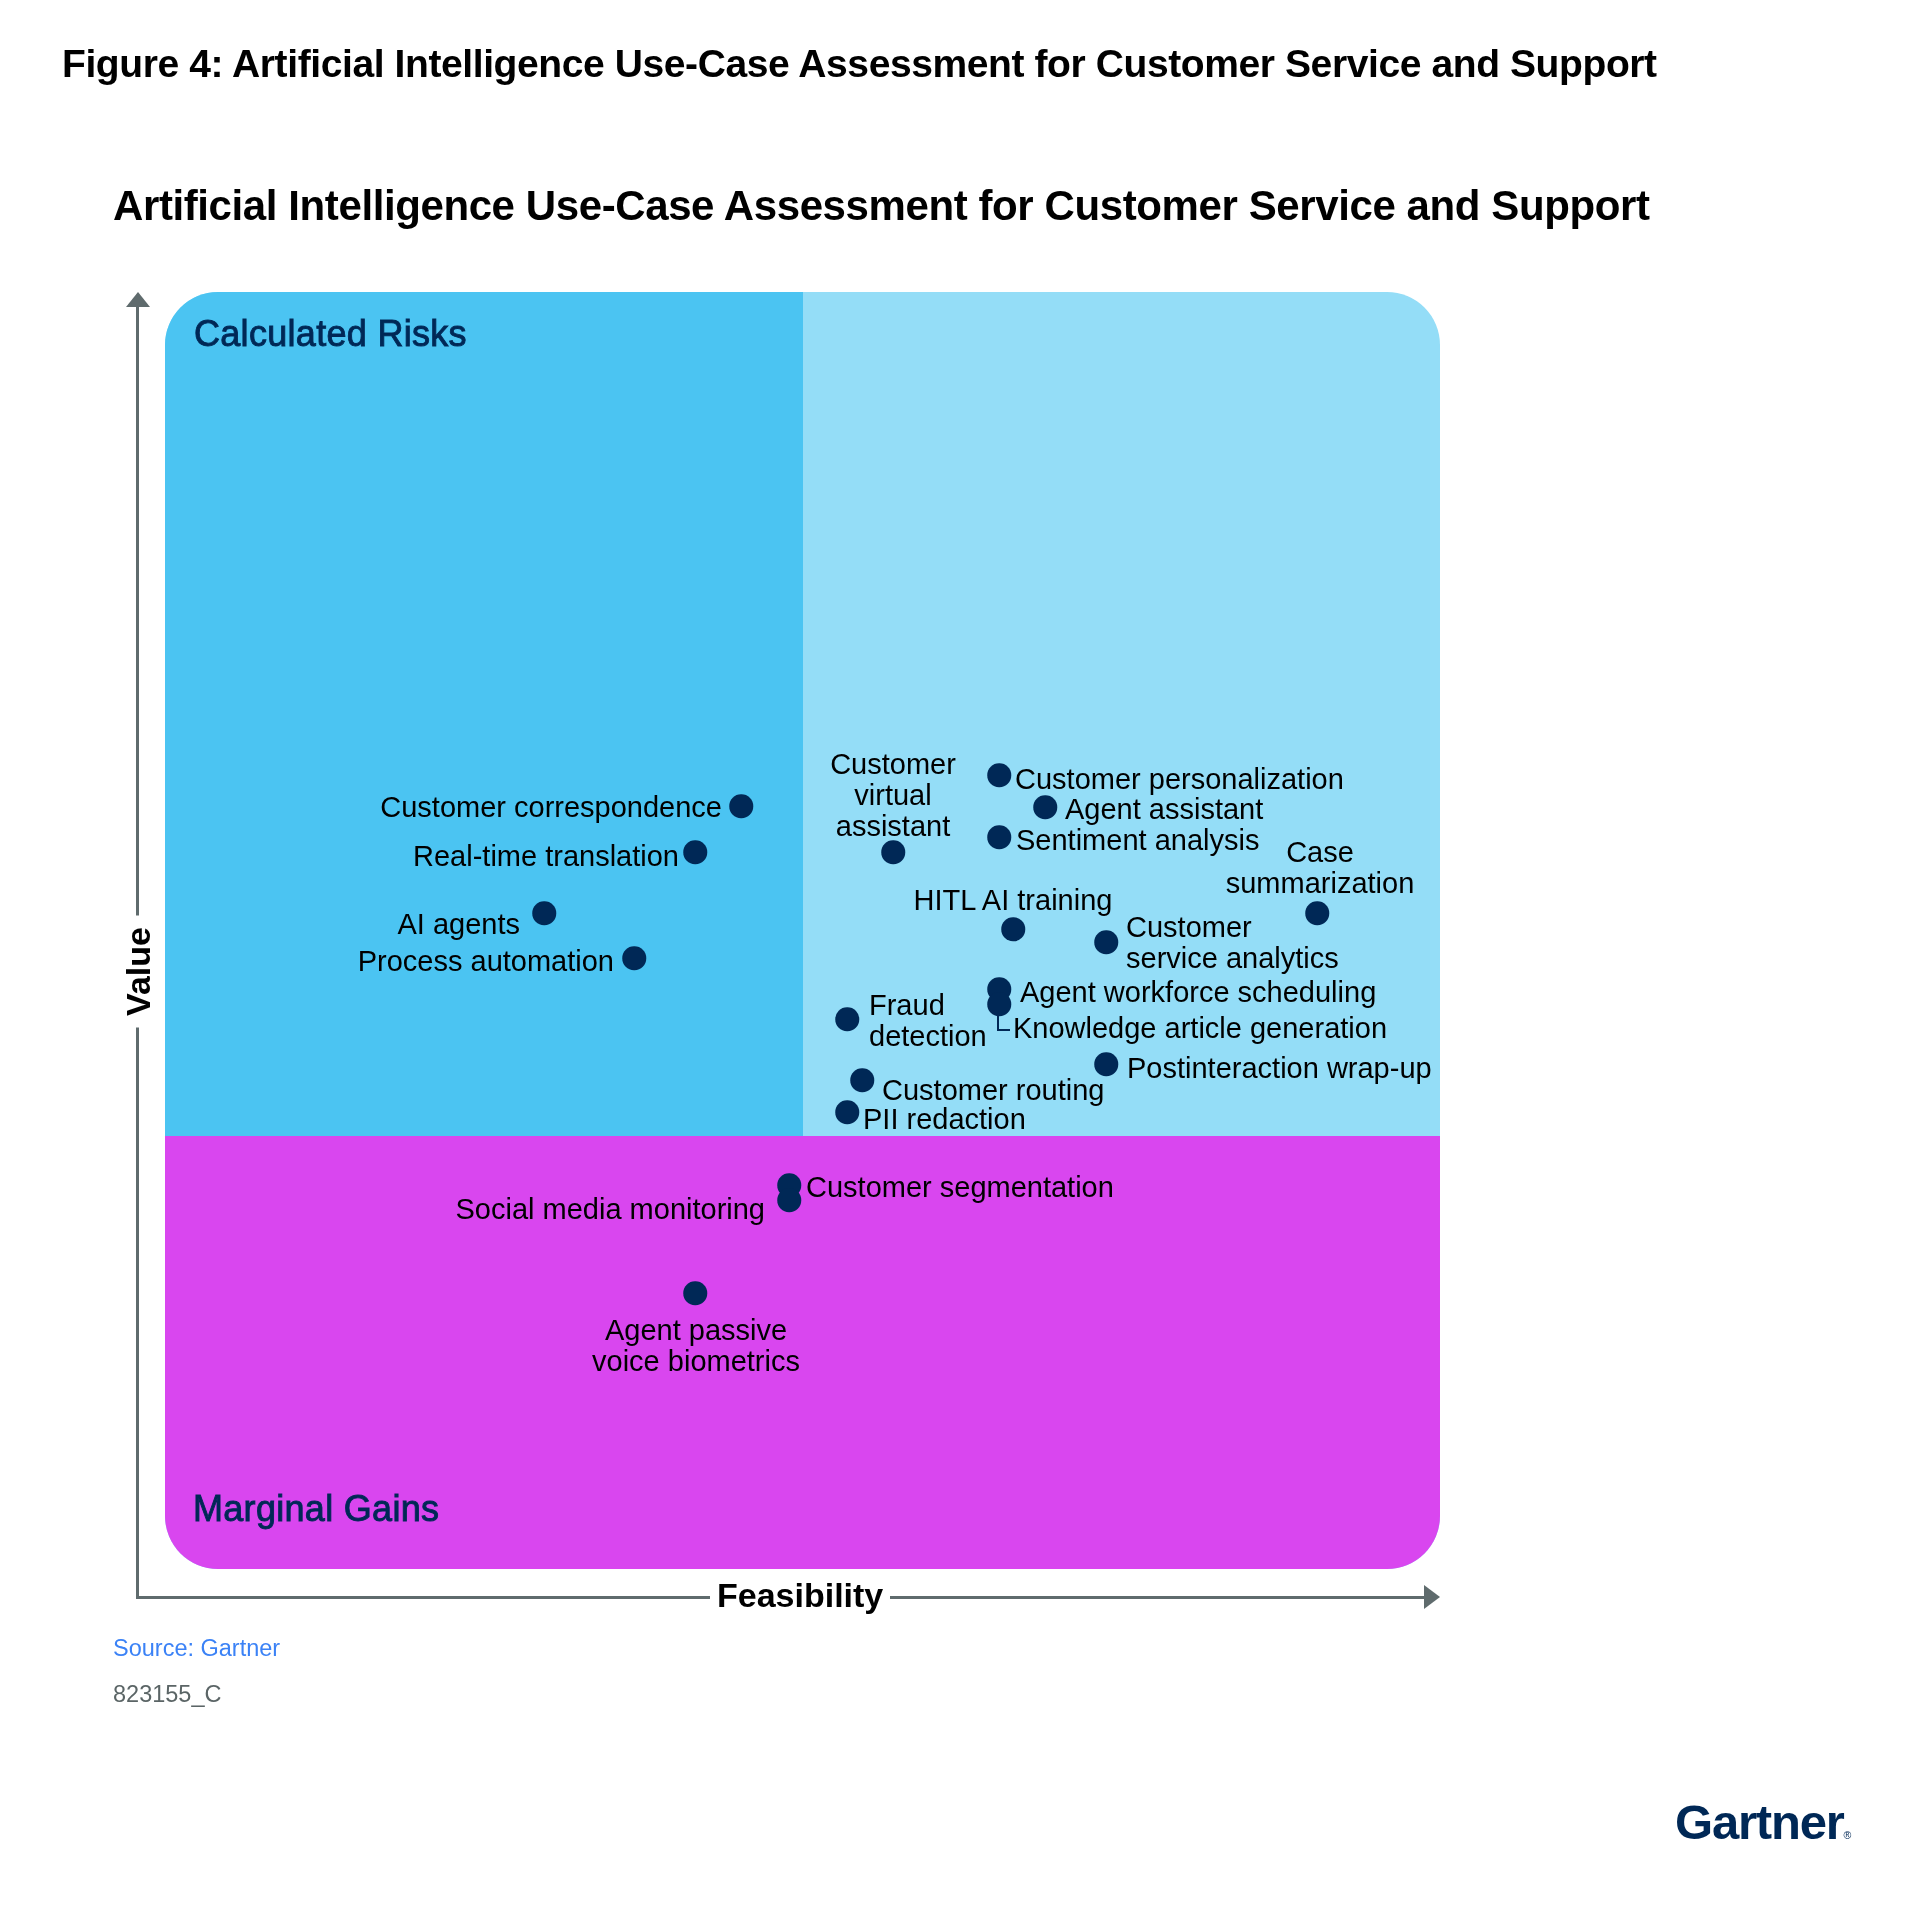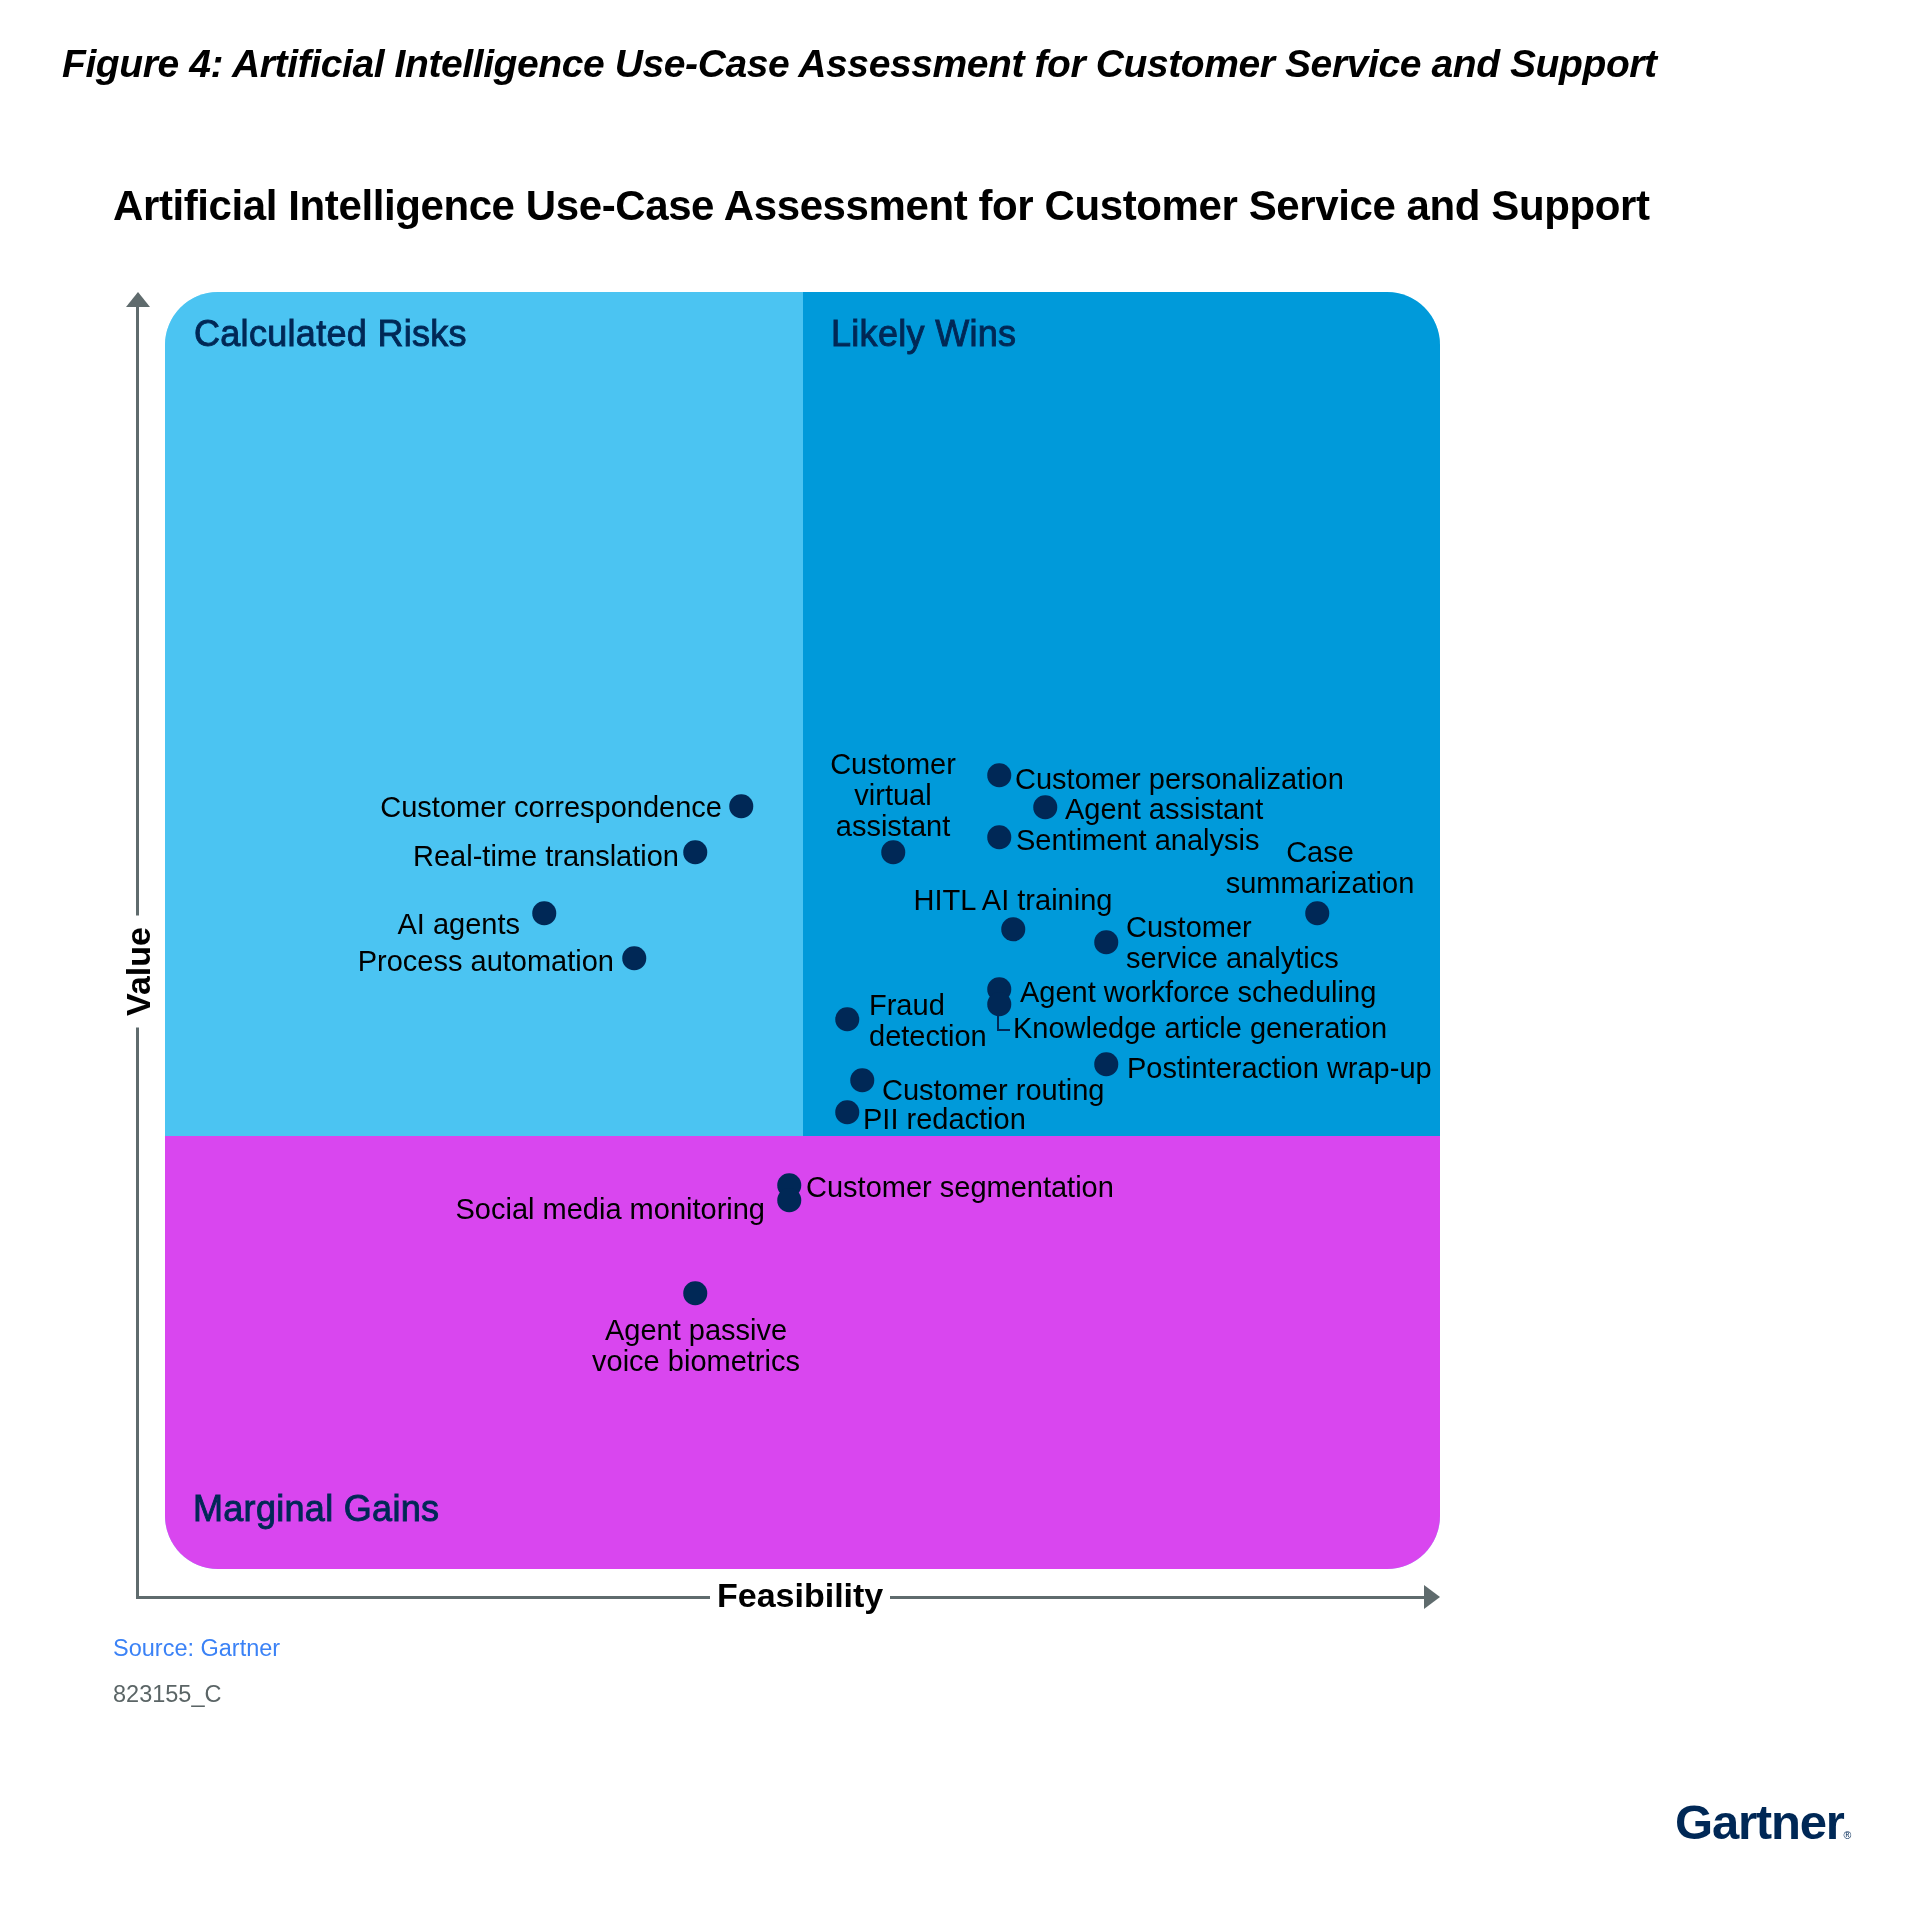--- a/index.html
+++ b/index.html
@@ -1,18 +1,18 @@
 <!DOCTYPE html>
 <html style="font-size:9.4px"><head>
 <meta charset="utf-8">
 <style>
   html, body { margin: 0; padding: 0; background: #ffffff; }
   body { width: 1926px; height: 1907px; position: relative; overflow: hidden; font-family: "Liberation Sans", sans-serif; }
   .abs { position: absolute; }
-  .fig-title { left: 62px; top: 42px; font-size: 39px; font-weight: bold; color: #000; white-space: nowrap; letter-spacing: -0.4px; font-style: italic; }
+  .fig-title { left: 62px; top: 42px; font-size: 39px; font-weight: bold; color: #000; white-space: nowrap; letter-spacing: -0.4px; }
   .chart-title { left: 113px; top: 182px; font-size: 42px; font-weight: bold; color: #000; white-space: nowrap; letter-spacing: -0.4px; }
   .panel { left: 165px; top: 292px; width: 1275px; height: 1277px; border-radius: 53px; overflow: hidden; background: #94DDF7; }
   .q { position: absolute; }
   .q-cr { left: 0; top: 0; width: 638px; height: 844px; background: #4BC4F2; }
   .q-lw { left: 638px; top: 0; width: 637px; height: 844px; background: #009ADA; }
   .q-mg { left: 0; top: 844px; width: 1275px; height: 433px; background: #d946ef; }
   .q-label { position: absolute; font-size: 36px; font-weight: 400; color: #002856; white-space: nowrap; letter-spacing: 0.3px;
     -webkit-text-stroke: 0.9px #002856; }
   .axis-y { left: 136px; top: 306px; width: 2.9px; height: 1293px; background: #5f6b6d; }
   .axis-x { left: 136px; top: 1596px; width: 1292px; height: 2.9px; background: #5f6b6d; }
@@ -35,23 +35,20 @@
 </style>
 </head>
 <body>
 
 <div class="abs fig-title">Figure 4: Artificial Intelligence Use-Case Assessment for Customer Service and Support</div>
 <div class="abs chart-title">Artificial Intelligence Use-Case Assessment for Customer Service and Support</div>
 
 <div class="abs panel">
   <div class="q q-cr">
     <div class="q-label" style="left:29px; top:21px;">Calculated Risks</div>
-  </div>
-  <div class="q q-lw">
-    <div class="q-label" style="left:28px; top:21px;">Likely Wins</div>
   </div>
   <div class="q q-mg">
     <div class="q-label" style="left:28px; top:352px;">Marginal Gains</div>
   </div>
 </div>
 
 <div class="abs axis-y"></div>
 <div class="abs arrow-up"></div>
 <div class="abs axis-x"></div>
 <div class="abs arrow-right"></div>

